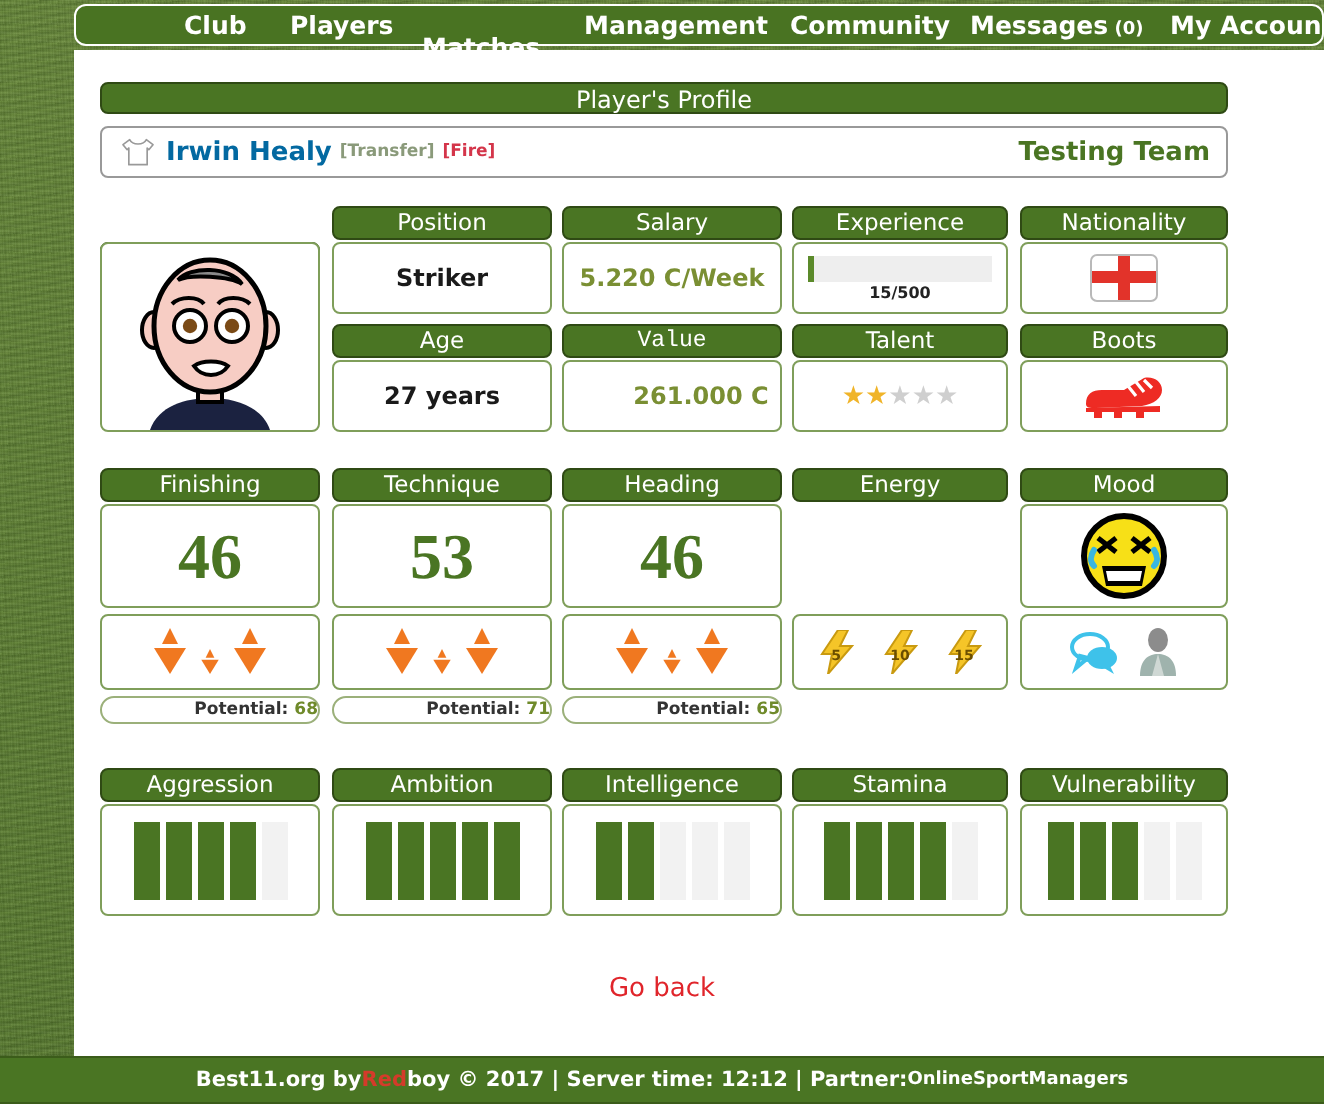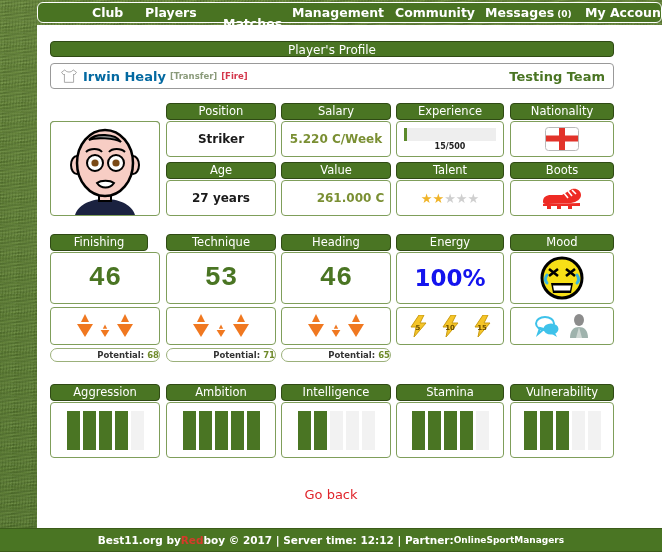--- a/index.html
+++ b/index.html
@@ -97,21 +97,21 @@
   .card-body {
     position: absolute;
     background: #ffffff;
     border: 1px solid #7f9e5a;
     border-radius: 4px;
     box-sizing: border-box;
     display: flex; align-items: center; justify-content: center;
   }
   .val-bold { font-size: 12px; font-weight: bold; color: #1a1a1a; }
   .val-money { font-size: 12px; font-weight: bold; color: #7a8f33; }
-  .val-skill { font-size: 27px; font-weight: bold; color: #4a7523; font-family: Liberation Mono, monospace; }
+  .val-skill { font-size: 32px; font-weight: bold; color: #4a7523; font-family: Liberation Serif, serif; }
   .val-energy { font-size: 23px; font-weight: bold; color: #1414ee; font-family: "DejaVu Sans", sans-serif; }
   .pot-box {
     position: absolute;
     background: #fff;
     border: 1px solid #9bb07a;
     border-radius: 7px;
     box-sizing: border-box;
     font-size: 8.5px; font-weight: bold; color: #333;
     display: flex; align-items: center; justify-content: flex-end;
     height: 14px;
@@ -166,21 +166,21 @@
   .footer .partner { font-size: 9px; font-weight: bold; }
 </style>
 </head>
 <body>
 
 <div class="page">
 
   <div class="navbar" id="navbar">
       <div class="nav-item" style="position: absolute; left: 52px;"><span>Club</span></div>
       <div class="nav-item" style="position: absolute; left: 105px;"><span>Players</span></div>
-      <div class="nav-item" style="position: absolute; left: 183px; margin-top: 22px;"><span>Matches</span></div>
+      <div class="nav-item" style="position: absolute; left: 171px; margin-top: 22px;"><span>Matches</span></div>
       <div class="nav-item" style="position: absolute; left: 252px;"><span>Management</span></div>
       <div class="nav-item" style="position: absolute; left: 355px;"><span>Community</span></div>
       <div class="nav-item" style="position: absolute; left: 445px;"><span>Messages</span><span class="cnt"> (0)</span></div>
       <div class="nav-item" style="position: absolute; left: 545px;"><span>My Account</span></div>
     </div>
 
   <div class="content"></div>
 
   <div class="title-bar">Player's Profile</div>
 
@@ -221,21 +221,21 @@
   </div>
   <div class="card-head" style="left:166px; top:162px; width:110px;">Age</div>
   <div class="card-body" style="left:166px; top:180px; width:110px; height:36px;">
     <span class="val-bold">27 years</span>
   </div>
 
   <div class="card-head" style="left:281px; top:103px; width:110px;">Salary</div>
   <div class="card-body" style="left:281px; top:121px; width:110px; height:36px;">
     <span class="val-money">5.220 C/Week</span>
   </div>
-  <div class="card-head" style="left:281px; top:162px; width:110px;">Value</div>
+  <div class="card-head" style="left:281px; top:162px; width:110px;font-family:Liberation Mono, monospace;">Value</div>
   <div class="card-body" style="left:281px; top:180px; width:110px; height:36px;padding-left:29px;">
     <span class="val-money">261.000 C</span>
   </div>
 
   <div class="card-head" style="left:396px; top:103px; width:108px;">Experience</div>
   <div class="card-body" style="left:396px; top:121px; width:108px; height:36px;">
     <div class="xp-wrap">
       <div class="xp-track">
         <div class="xp-fill" id="xp-fill" style="width: 3%;"></div>
       </div>
@@ -261,21 +261,21 @@
       <path d="M3 16 C3 11 6 9 11 9 L22 9 L32 3 C37 2 41 5 41 9 C41 13 37 16 31 17 L8 18 C5 18 3 18 3 16 Z" fill="#ee2b24"></path>
       <path d="M3 18 L40 17 L40 20 L3 20 Z" fill="#ee2b24"></path>
       <rect x="7" y="20" width="4" height="3" fill="#ee2b24"></rect>
       <rect x="17" y="20" width="4" height="3" fill="#ee2b24"></rect>
       <rect x="28" y="20" width="4" height="3" fill="#ee2b24"></rect>
       <path d="M24 7 L28 12 M28 5 L32 10 M32 4 L36 8" stroke="#ffffff" stroke-width="1.6" fill="none"></path>
     </svg>
   </div>
 
   <div id="skills-row">
-      <div class="card-head" style="left: 50px; top: 234px; width: 98px;">Finishing</div>
+      <div class="card-head" style="left: 50px; top: 234px; width: 110px;">Finishing</div>
       <div class="card-body" style="left: 50px; top: 252px; width: 110px; height: 52px;">
         <span class="val-skill">46</span>
       </div>
       <div class="card-body" style="left: 50px; top: 307px; width: 110px; height: 38px;">
         <div class="cone-row">
           <svg width="22" height="24" viewBox="0 0 22 24">
             <path d="M11 0 L15 8 L7 8 Z" fill="#f07820"></path>
             <path d="M3 10 L19 10 L11 23 Z" fill="#f07820"></path>
           </svg>
           <svg width="12" height="14" viewBox="0 0 22 24">
@@ -336,23 +336,20 @@
           </svg>
         </div>
       </div>
       <div class="pot-box" style="left: 281px; top: 348px; width: 110px;">
         <span>Potential:</span>
         <span class="pv">65</span>
       </div>
     </div>
 
   <div class="card-head" style="left:396px; top:234px; width:108px;">Energy</div>
-  <div class="card-body" style="left:396px; top:252px; width:108px; height:52px;">
-    <span class="val-energy">100%</span>
-  </div>
   <div class="card-body" style="left:396px; top:307px; width:108px; height:38px;">
     <div class="bolt-row" id="bolt-row">
         <div class="bolt"><svg width="17" height="22" viewBox="0 0 17 22">
             <path d="M9 0 L1 12 L6 12 L4 22 L16 8 L10 8 L14 0 Z" fill="#f5c528" stroke="#c99a10" stroke-width="1"></path>
           </svg><div class="num">5</div></div>
         <div class="bolt"><svg width="17" height="22" viewBox="0 0 17 22">
             <path d="M9 0 L1 12 L6 12 L4 22 L16 8 L10 8 L14 0 Z" fill="#f5c528" stroke="#c99a10" stroke-width="1"></path>
           </svg><div class="num">10</div></div>
         <div class="bolt"><svg width="17" height="22" viewBox="0 0 17 22">
             <path d="M9 0 L1 12 L6 12 L4 22 L16 8 L10 8 L14 0 Z" fill="#f5c528" stroke="#c99a10" stroke-width="1"></path>

